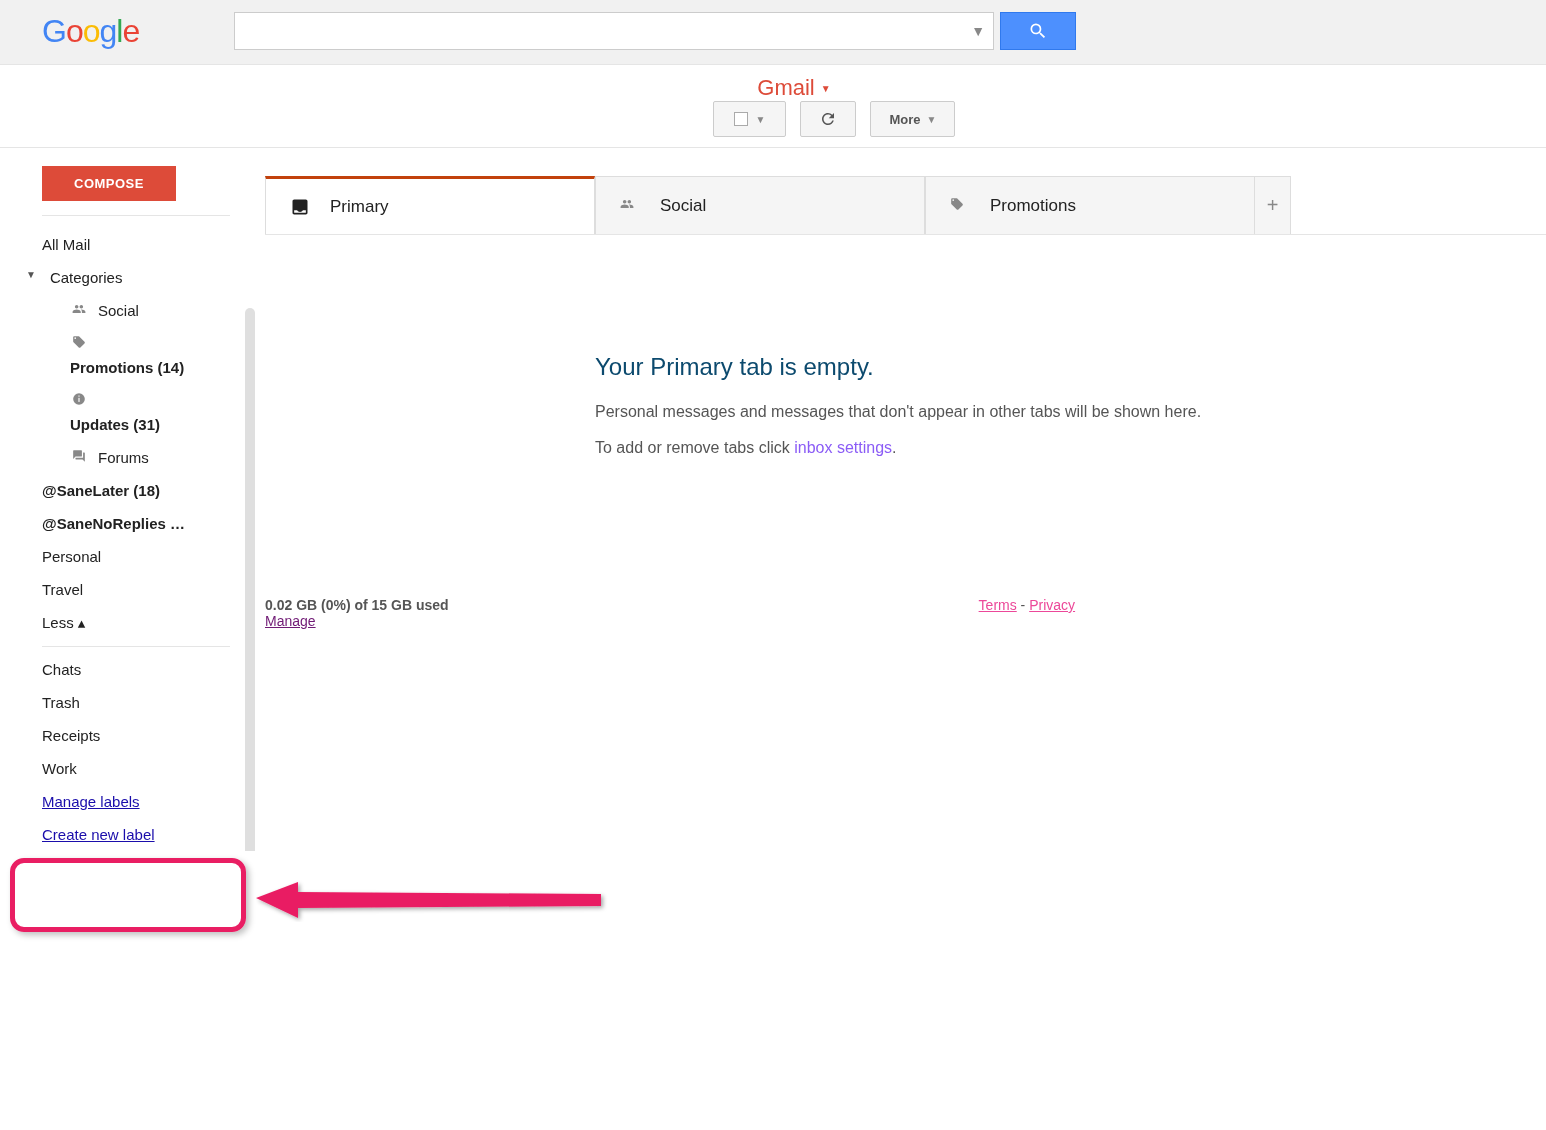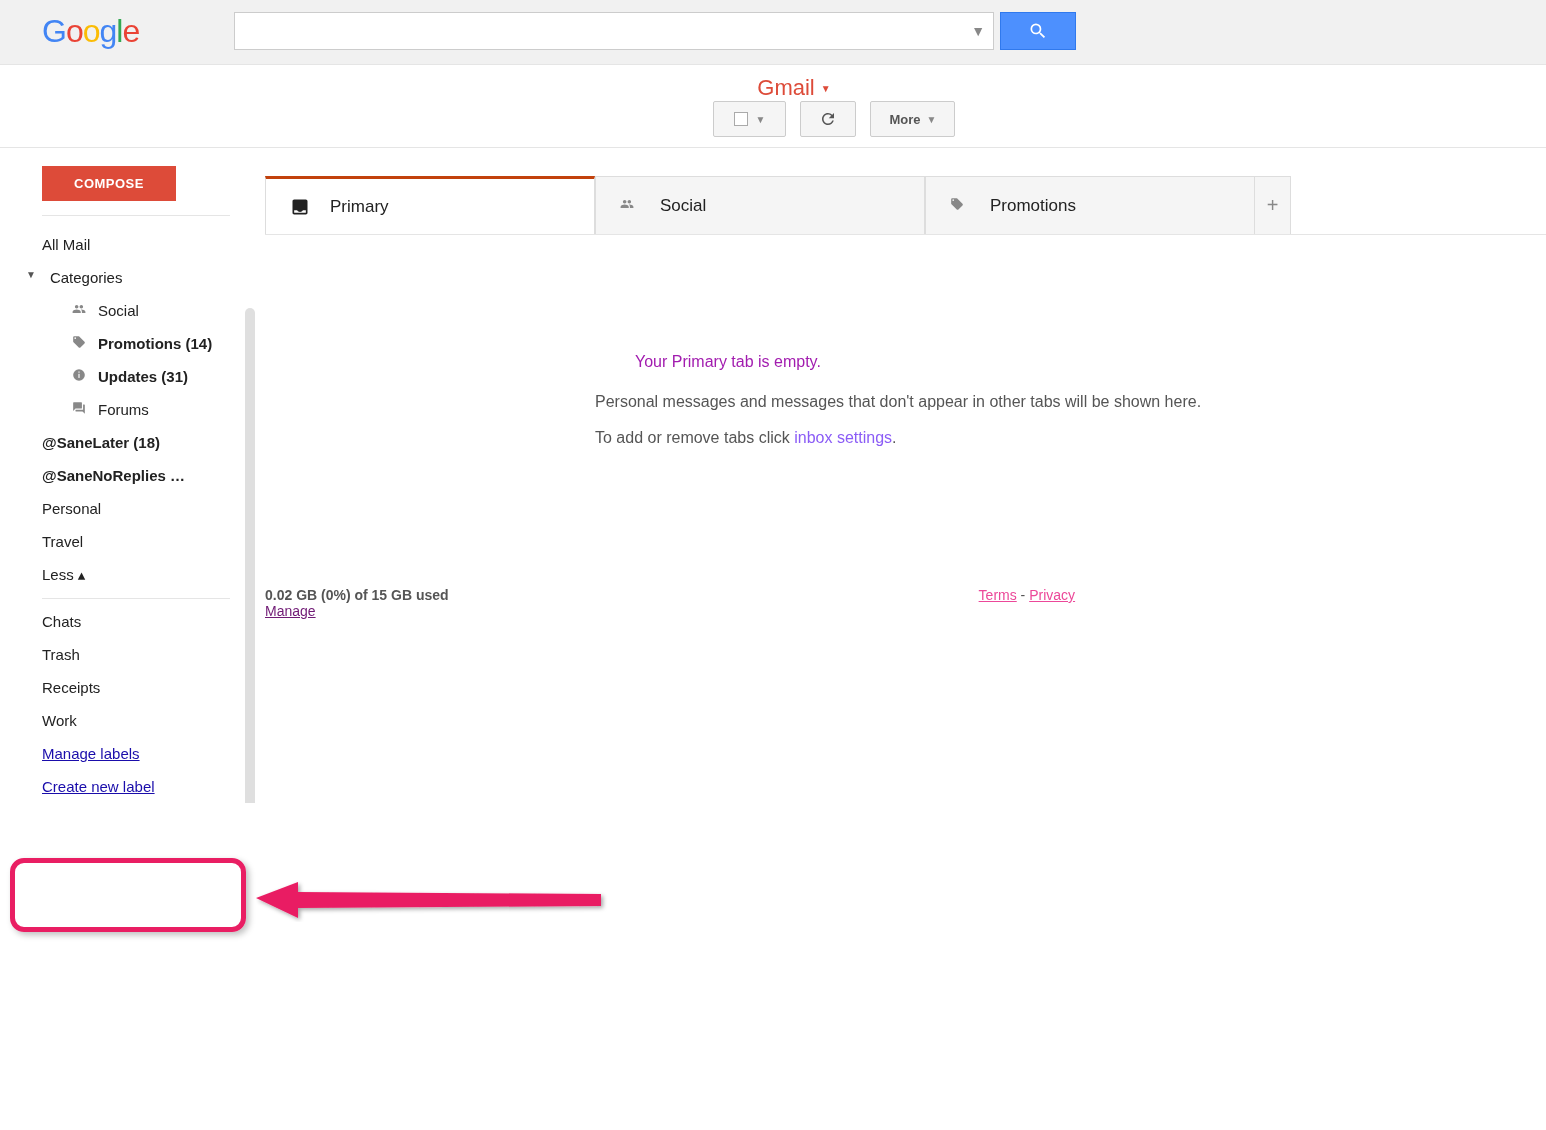--- a/index.html
+++ b/index.html
@@ -28,37 +28,37 @@
   .tb-btn .caret { font-size: 10px; color: #888; }
   .tb-btn.more { gap: 6px; }
   
   
   .body { display: flex; }
   .sidebar { width: 265px; padding: 18px 0 0 0; position: relative; }
   .compose { margin-left: 42px; background: #dd4b39; color: #fff; font-weight: bold; font-size: 13px; letter-spacing: 0.5px; border: none; padding: 10px 32px; cursor: pointer; }
   .sb-divider { border-bottom: 1px solid #e5e5e5; margin: 14px 0 0 42px; width: 188px; }
   .sb-list { margin-top: 12px; }
   .sb-item { padding: 8px 0 8px 42px; font-size: 15px; color: #222; cursor: pointer; display: flex; align-items: flex-start; gap: 10px; }
-  .sb-item.bold { font-weight: bold; }
+  .sb-item.bold { font-weight: bold; flex-direction: column; }
   .sb-item .exp { font-size: 10px; color: #555; margin-right: 4px; }
   .sb-item.indent { padding-left: 70px; }
   .sb-icon { width: 18px; height: 14px; display: inline-flex; align-items: center; justify-content: center; }
   .sb-link { color: #1a0dab; text-decoration: underline; }
   .sb-scrollbar { position: absolute; right: 10px; top: 160px; width: 10px; height: 588px; background: #dfdfdf; border-radius: 5px; }
   
   
   .main { flex: 1; padding: 0 0 0 0; }
   .tabs { display: flex; border-bottom: 1px solid #e5e5e5; margin-top: 28px; }
   .tab { flex: 0 0 330px; height: 58px; border: 1px solid #ddd; border-bottom: none; background: #f5f5f5; display: flex; align-items: center; gap: 18px; padding-left: 22px; font-size: 17px; cursor: pointer; margin-right: 0; }
   .tab.active { background: #fff; border-top: 3px solid #c2410c; font-weight: normal; }
   .tab-add { width: 36px; height: 58px; border: 1px solid #ddd; border-left: none; border-bottom: none; background: #f5f5f5; display: flex; align-items: center; justify-content: center; font-size: 20px; color: #888; cursor: pointer; }
   .tab-icon { width: 24px; height: 20px; }
   
   .empty-msg { margin: 118px 0 0 330px; }
-  .empty-msg h2 { font-size: 16px; font-weight: normal; color: #a21caf; margin-bottom: 22px; margin-left: 40px; }
+  .empty-msg h2 { font-size: 24px; font-weight: normal; color: #0c4a6e; margin-bottom: 22px; }
   .empty-msg p { font-size: 16px; color: #555; margin-bottom: 18px; }
   .empty-msg a { color: #8b5cf6; text-decoration: none; }
   
   .footer { margin: 140px 0 0 0; display: flex; align-items: flex-start; font-size: 14px; color: #555; }
   .footer .usage { font-weight: bold; }
   .footer .usage a { font-weight: normal; color: #701a75; text-decoration: underline; display: block; }
   .footer .links { margin-left: 530px; }
   .footer .links a { color: #ec4899; text-decoration: underline; }
   
   

